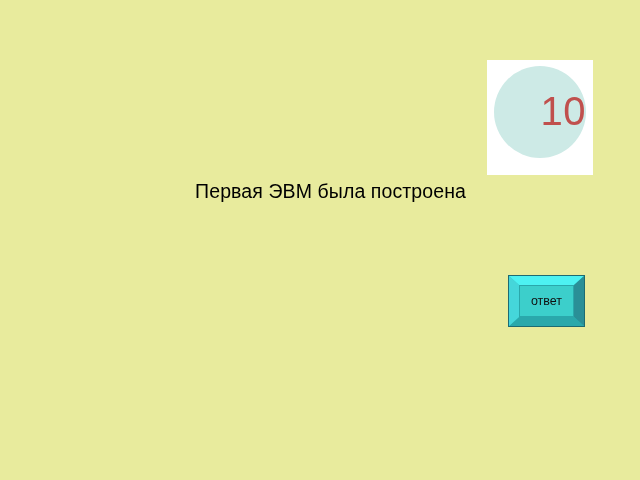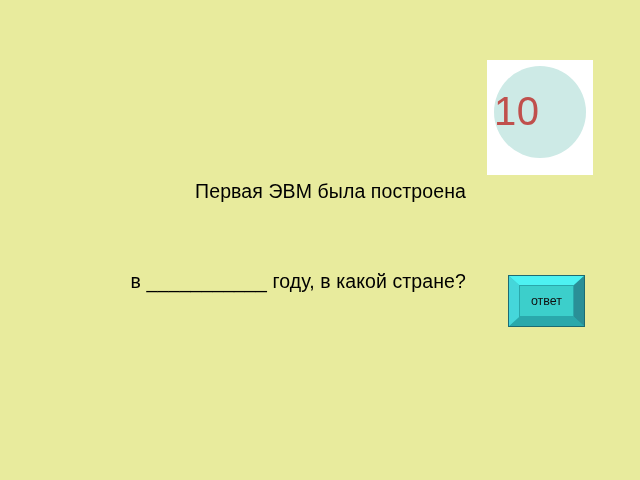--- a/index.html
+++ b/index.html
@@ -49,21 +49,21 @@
   #points-circle {
     position: absolute;
     left: 7px;
     top: 6px;
     width: 92px;
     height: 92px;
     border-radius: 50%;
     background: #cdeae6;
     display: flex;
     align-items: center;
-    justify-content: flex-start;
+    justify-content: flex-end;
   }
   #points-value {
     color: #c0504d;
     font-size: 40px;
     line-height: 1;
     font-weight: 400;
     letter-spacing: 0.5px;
     transform: translateY(-1px);
   }
 
@@ -133,21 +133,20 @@
     line-height: 1;
   }
 </style>
 </head>
 <body>
 
 <div id="slide">
 
   <div id="question-text">
     <span class="q-line">Первая ЭВМ была построена</span>
-    <span class="q-line">в ___________ году, в какой стране?</span>
   </div>
 
   <div id="points-badge">
     <div id="points-circle">
       <span id="points-value">10</span>
     </div>
   </div>
 
   <div id="answer-button">
     <div id="answer-bevel-top"></div>

